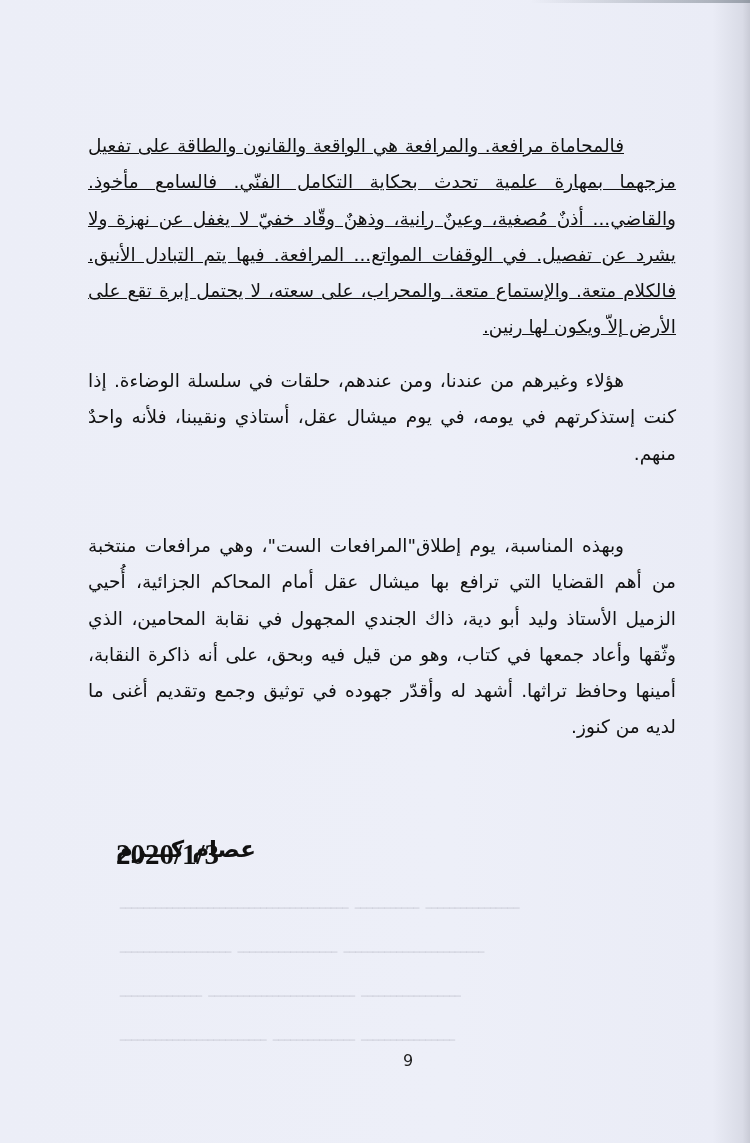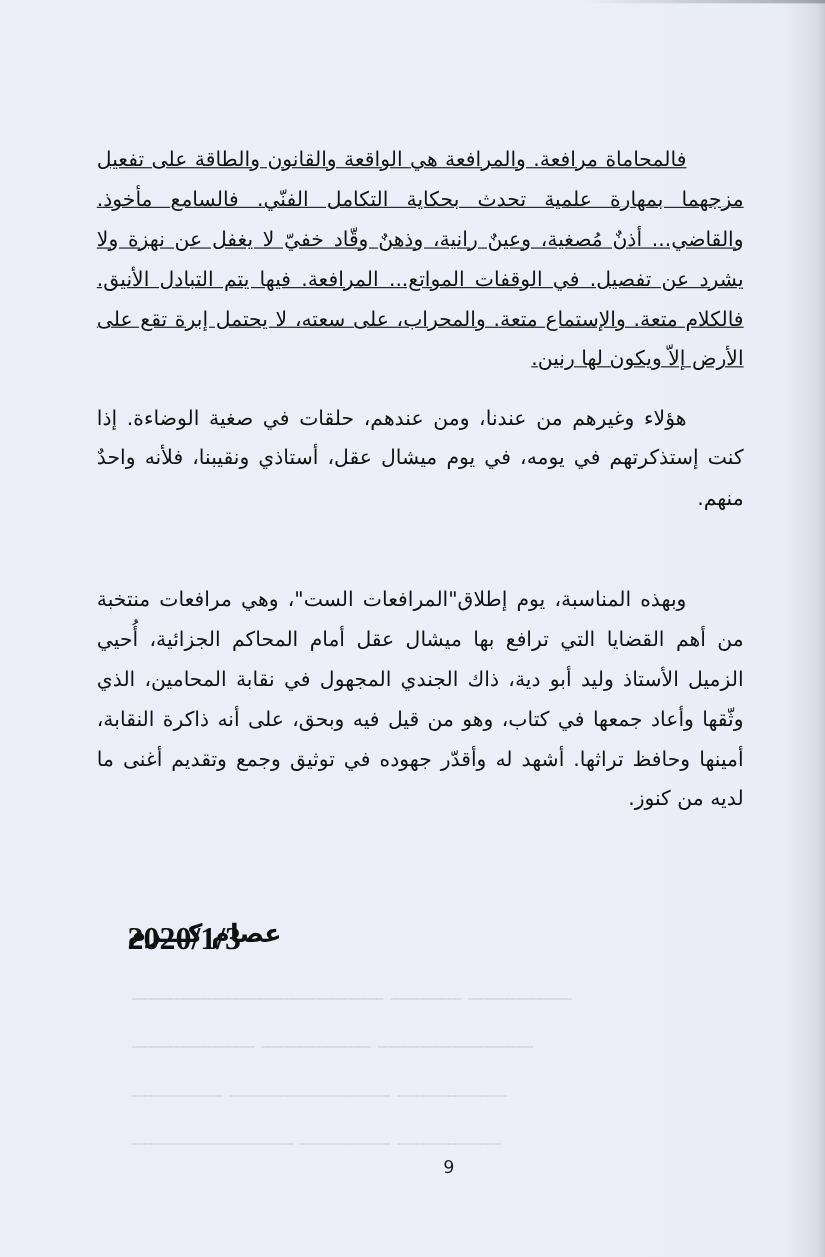--- a/index.html
+++ b/index.html
@@ -69,21 +69,21 @@
     ـــــــــــــــــــ ـــــــــــــــــ ــــــــــــــــــــــــ<br>
     ــــــــــــــ ـــــــــــــــــــــــــ ـــــــــــــــــ<br>
     ـــــــــــــــــــــــــ ــــــــــــــ ــــــــــــــــ
   </div>
 
   <div class="text-block p1">
     <p class="para">فالمحاماة مرافعة. والمرافعة هي الواقعة والقانون والطاقة على تفعيل مزجهما بمهارة علمية تحدث بحكاية التكامل الفنّي. فالسامع مأخوذ. والقاضي... أذنٌ مُصغية، وعينٌ رانية، وذهنٌ وقّاد خفيّ لا يغفل عن نهزة ولا يشرد عن تفصيل. في الوقفات المواتع... المرافعة. فيها يتم التبادل الأنيق. فالكلام متعة. والإستماع متعة. والمحراب، على سعته، لا يحتمل إبرة تقع على الأرض إلاّ ويكون لها رنين.</p>
   </div>
 
   <div class="text-block p2">
-    <p class="para">هؤلاء وغيرهم من عندنا، ومن عندهم، حلقات في صغية الوضاءة. إذا كنت إستذكرتهم في يومه، في يوم ميشال عقل، أستاذي ونقيبنا، فلأنه واحدٌ منهم.</p>
+    <p class="para">هؤلاء وغيرهم من عندنا، ومن عندهم، حلقات في سلسلة الوضاءة. إذا كنت إستذكرتهم في يومه، في يوم ميشال عقل، أستاذي ونقيبنا، فلأنه واحدٌ منهم.</p>
   </div>
 
   <div class="text-block p3">
     <p class="para">وبهذه المناسبة، يوم إطلاق"المرافعات الست"، وهي مرافعات منتخبة من أهم القضايا التي ترافع بها ميشال عقل أمام المحاكم الجزائية، أُحيي الزميل الأستاذ وليد أبو دية، ذاك الجندي المجهول في نقابة المحامين، الذي وثّقها وأعاد جمعها في كتاب، وهو من قيل فيه وبحق، على أنه ذاكرة النقابة، أمينها وحافظ تراثها. أشهد له وأقدّر جهوده في توثيق وجمع وتقديم أغنى ما لديه من كنوز.</p>
   </div>
 
   <div class="signature">عصام كـــرم</div>
   <div class="date">2020/1/3</div>
 
   <div class="page-number">9</div>

